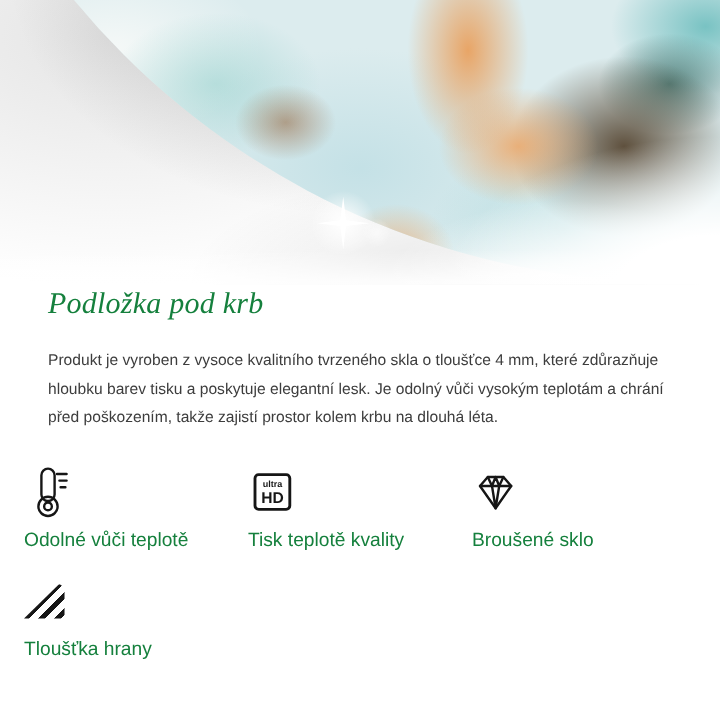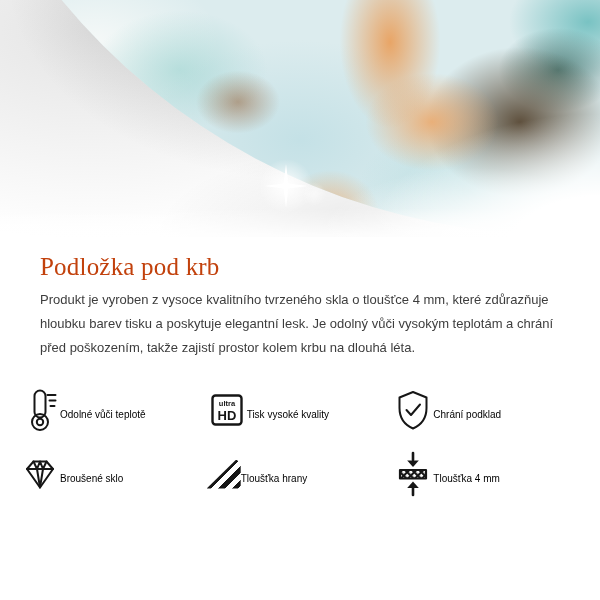--- a/index.html
+++ b/index.html
@@ -46,30 +46,30 @@
       radial-gradient(310px 175px at 600px 245px, #ffffff 28%, rgba(255,255,255,0) 75%),
       radial-gradient(230px 125px at 470px 255px, rgba(255,255,255,0.88) 15%, rgba(255,255,255,0) 70%),
       linear-gradient(to bottom, rgba(255,255,255,0) 88%, rgba(255,255,255,0.85) 99%);
   }
 
   .sparkle { position:absolute; left:257px; top:157px; z-index:5; }
   .sparkle-2 { position:absolute; left:301px; top:181px; z-index:5; opacity:.55; }
 
   
   .content { padding:0 40px; }
-  h1 { margin-top:14px; font-family:"Liberation Serif", serif; font-weight:400;
-       font-size:25px; line-height:31px; color:#c2410c; letter-spacing:.2px; }
-  .desc { margin-top:6px; max-width:537px; font-size:13px; line-height:24px; color:#3d3d3d; }
+  h1 { margin-top:1px; font-family:"Liberation Serif", serif; font-weight:400;
+       font-size:25px; line-height:31px; color:#15803d; letter-spacing:.2px;font-style:italic; }
+  .desc { margin-top:19px; max-width:537px; font-size:13px; line-height:24px; color:#3d3d3d; }
 
   
   .features { margin:27px 20px 0; width:560px; display:grid;
               grid-template-columns:repeat(3,1fr); row-gap:18px; }
-  .feature { display:flex; flex-direction:row; align-items:center; text-align:center; }
+  .feature { display:flex; flex-direction:column; align-items:flex-start; text-align:center; }
   .icon-box { height:46px; display:flex; align-items:center; justify-content:center; }
-  .feature-label { margin-top:9px; font-size:10px; color:#000000; }
+  .feature-label { margin-top:9px; font-size:16px; color:#15803d; }
 
   .hatch-tri { width:34px; height:29px;
     clip-path: polygon(0% 100%, 87% 0%, 100% 13%, 100% 100%);
     background: repeating-linear-gradient(135deg, #161616 0 4.4px, rgba(0,0,0,0) 4.4px 9.4px); }
 
   svg.ic { stroke:#161616; fill:none; stroke-width:2; stroke-linecap:round; stroke-linejoin:round; }
   .hd-text { font-family:"Liberation Sans", sans-serif; font-weight:bold; fill:#161616; stroke:none; }
 </style>
 </head>
 <body>
@@ -116,64 +116,37 @@
   </div>
 
   <div class="feature">
     <div class="icon-box">
       <svg class="ic" width="40" height="40" viewBox="0 0 40 40">
         <rect x="5.5" y="5.5" width="29" height="29" rx="3" stroke-width="2.4"></rect>
         <text class="hd-text" x="20" y="16" font-size="7.5" text-anchor="middle">ultra</text>
         <text class="hd-text" x="20" y="29.5" font-size="13" text-anchor="middle">HD</text>
       </svg>
     </div>
-    <div class="feature-label">Tisk vysoké kvality</div>
+    <div class="feature-label">Tisk teplotě kvality</div>
   </div>
 
-  <div class="feature">
-    <div class="icon-box">
-      <svg class="ic" width="40" height="42" viewBox="0 0 40 42">
-        <path d="M20 3 L33.5 8.5 V19 C33.5 29.5 28 36 20 39.5 C12 36 6.5 29.5 6.5 19 V8.5 Z"></path>
-        <path d="M13.5 21 L18 26 L27 15.5"></path>
-      </svg>
-    </div>
-    <div class="feature-label">Chrání podklad</div>
-  </div>
 
   <div class="feature">
     <div class="icon-box">
       <svg class="ic" width="40" height="38" viewBox="0 0 40 38">
         <path d="M7 14 L13.5 6.5 H26.5 L33 14 L20 32.5 Z"></path>
         <path d="M7 14 H33"></path>
         <path d="M13.5 6.5 L17 14 L20 6.5 L23 14 L26.5 6.5"></path>
         <path d="M17 14 L20 32.5 L23 14"></path>
       </svg>
     </div>
     <div class="feature-label">Broušené sklo</div>
   </div>
 
   <div class="feature">
     <div class="icon-box">
       <div class="hatch-tri"></div>
     </div>
     <div class="feature-label">Tloušťka hrany</div>
   </div>
 
-  <div class="feature">
-    <div class="icon-box">
-      <svg class="ic" width="40" height="46" viewBox="0 0 40 46">
-        <defs>
-          <pattern id="hatchP" width="5" height="5" patternUnits="userSpaceOnUse" patternTransform="rotate(-45)">
-            <rect width="5" height="5" fill="#ffffff"></rect>
-            <line x1="0" y1="0" x2="0" y2="5" stroke="#161616" stroke-width="2.6"></line>
-          </pattern>
-        </defs>
-        <path d="M20 2 V9" stroke-width="2.6"></path>
-        <path d="M14.2 9.5 H25.8 L20 16 Z" fill="#161616" stroke="none"></path>
-        <rect x="7" y="19" width="26" height="8.5" fill="url(#hatchP)" stroke-width="2.2"></rect>
-        <path d="M14.2 37 H25.8 L20 30.5 Z" fill="#161616" stroke="none" transform="translate(0,0)"></path>
-        <path d="M20 37 V44" stroke-width="2.6"></path>
-      </svg>
-    </div>
-    <div class="feature-label">Tloušťka 4 mm</div>
-  </div>
 
 </div>
 
 </body></html>

